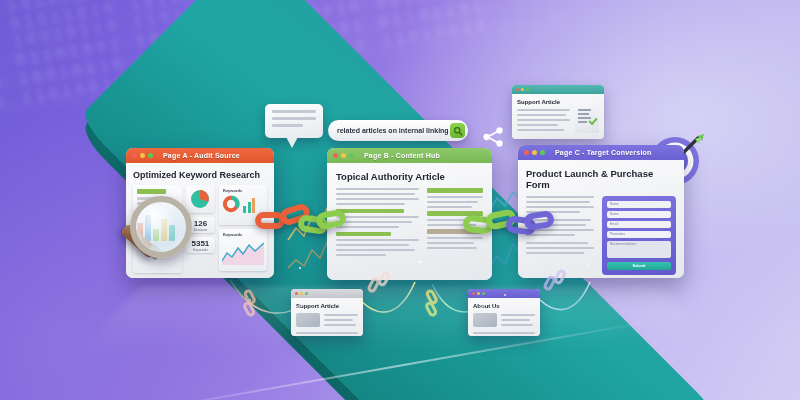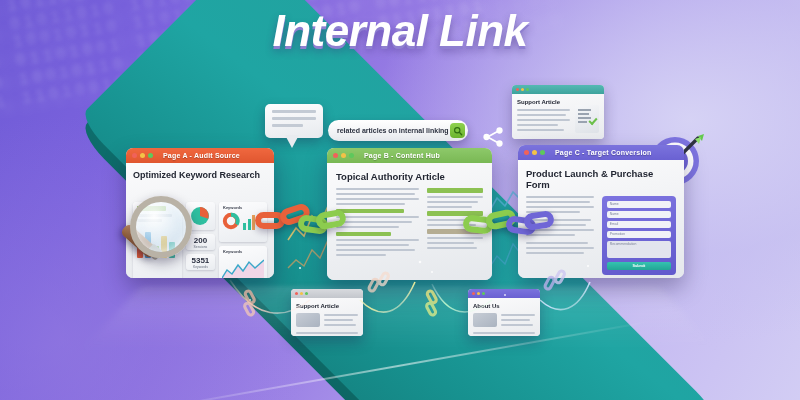--- a/index.html
+++ b/index.html
@@ -89,21 +89,21 @@
                   text-shadow:0 1px 1px rgba(0,0,0,.25); white-space:nowrap;}
   .win .body { background: linear-gradient(170deg,#fbfbfc,#e5e8ec); padding:6px; height:calc(100% - 15px); }
   .hdg { font-weight:bold; color:#232733; }
   .line { background:#c0c7d2; border-radius:1px; height:2px; margin-bottom:3px; }
   .gline { background:#8cc152; border-radius:1px; height:4px; margin-bottom:3px; }
 
   
   #pageA { left:126px; top:148px; width:148px; height:130px; }
   #pageA .bar { background: linear-gradient(180deg,#f0683f,#e0562f); }
   #pageA .body { padding:7px 7px 0 7px; }
-  #pageA .hdg { font-size:9px; margin-bottom:22px; }
+  #pageA .hdg { font-size:9px; margin-bottom:5px; }
   .a-grid { display:flex; gap:4px; }
   .card { background:linear-gradient(165deg,#fdfdfe,#e9ecf0); border-radius:3px;
           box-shadow:0 1px 2px rgba(40,40,70,.18); }
   .minilabel { font-size:4px; font-weight:bold; color:#3a3f4d; padding:2px 0 1px 3px; }
   .statnum { font-size:8px; font-weight:bold; color:#2b3040; text-align:center; line-height:9px; padding-top:2px;}
   .statlbl { font-size:3.4px; color:#6b7280; text-align:center; }
 
   
   #pageB { left:327px; top:148px; width:165px; height:132px; }
   #pageB .bar { background: linear-gradient(180deg,#8ec96a,#79b854); }
@@ -211,21 +211,20 @@
 00110110 10010110 01011010 10100101 01101101
 10100101 11010010 01101001 10010110 11010010</div>
 
   <div class="platform-wrap">
     <div class="plat-side"></div>
     <div class="plat-top"></div>
     <div class="plat-gloss"></div>
     <div class="plat-edge-hl"></div>
   </div>
 
-  <div class="title">Internal Link</div>
 
   <svg class="arcs" viewBox="0 0 800 400">
     <defs>
       <linearGradient id="gP" x1="0" y1="0" x2="1" y2="1">
         <stop offset="0%" stop-color="#ffd9cf" stop-opacity=".1"></stop>
         <stop offset="55%" stop-color="#ffc8b6" stop-opacity=".95"></stop>
         <stop offset="100%" stop-color="#ffffff" stop-opacity=".2"></stop>
       </linearGradient>
       <linearGradient id="gY" x1="0" y1="0" x2="1" y2="1">
         <stop offset="0%" stop-color="#ffffff" stop-opacity=".15"></stop>
@@ -360,21 +359,21 @@
         </div>
 
         <div style="width:30px;">
           <div class="card" style="height:28px;display:flex;align-items:center;justify-content:center;">
             <svg width="22" height="22" viewBox="0 0 32 32">
               <circle cx="16" cy="16" r="13" fill="#2fbfa0"></circle>
               <path d="M16 16 L16 3 A13 13 0 0 1 28 20 Z" fill="#e8613a"></path>
             </svg>
           </div>
           <div class="card" style="height:16px;margin-top:4px;">
-            <div class="statnum">200</div>
+            <div class="statnum">126</div>
             <div class="statlbl">Sessions</div>
           </div>
           <div class="card" style="height:16px;margin-top:4px;">
             <div class="statnum">5351</div>
             <div class="statlbl">Keywords</div>
           </div>
         </div>
 
         <div style="width:48px;">
           <div class="card" style="height:40px;padding:3px;">

